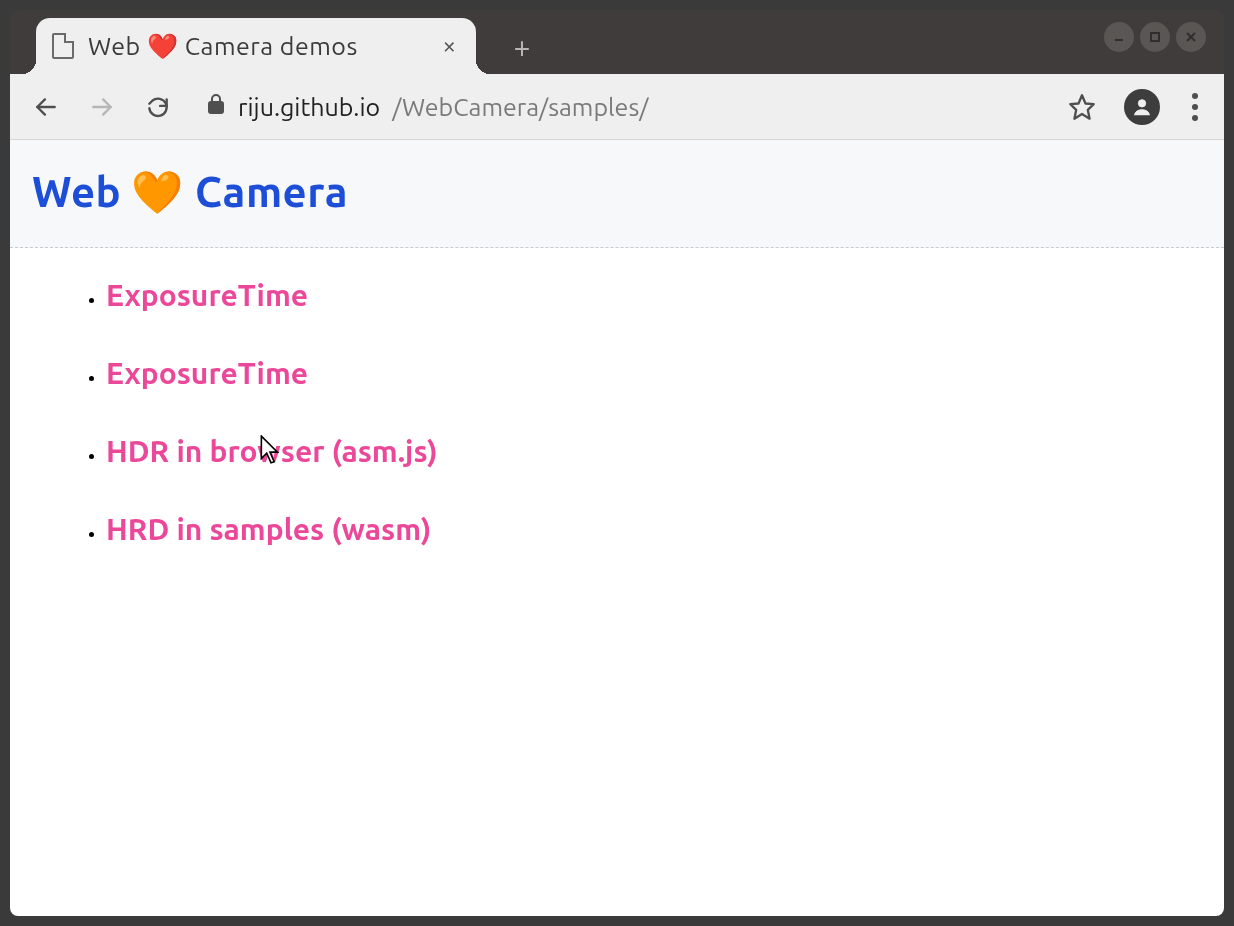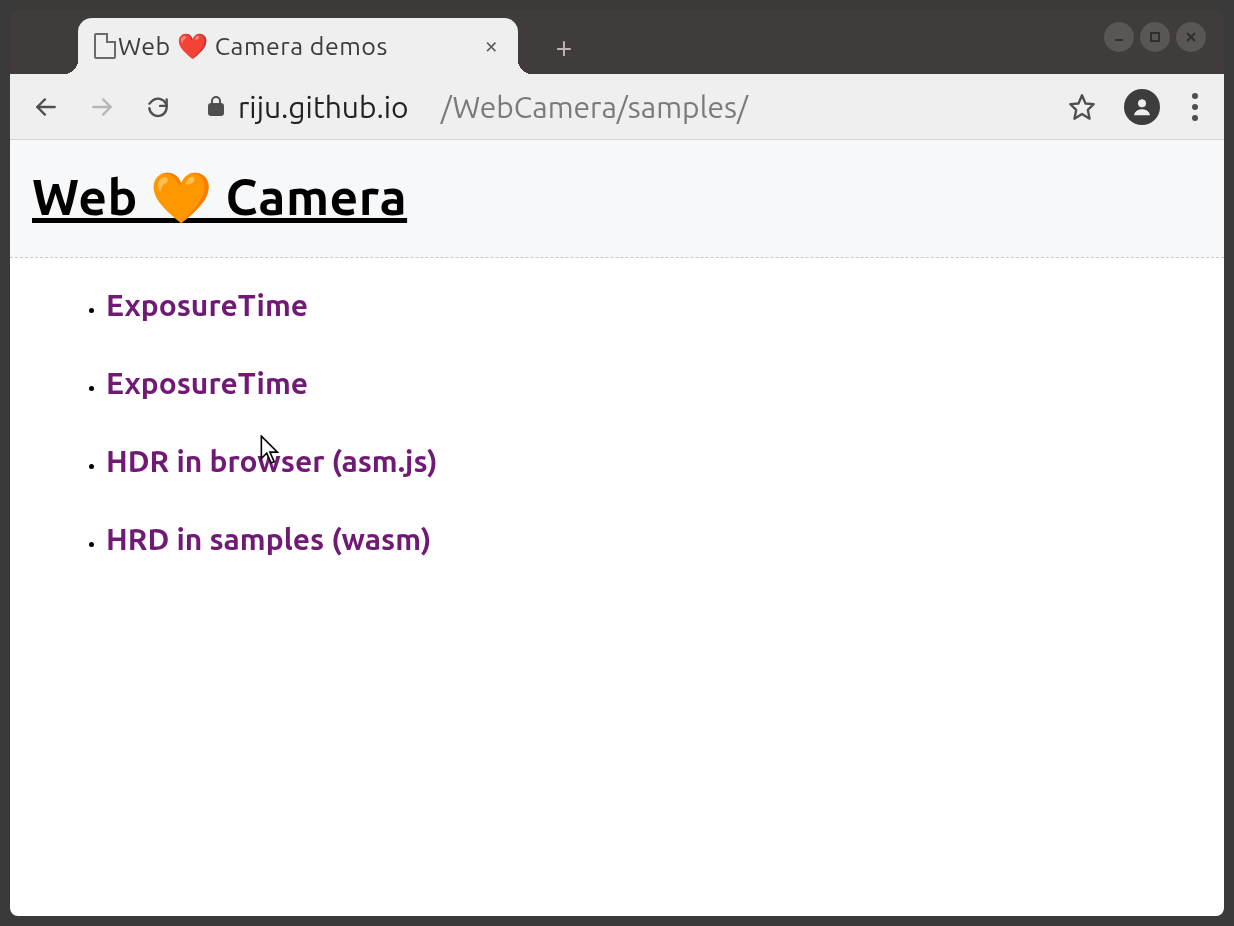--- a/index.html
+++ b/index.html
@@ -28,31 +28,30 @@
       background: #403c3b;
       display: flex;
       align-items: flex-end;
       padding-left: 26px;
       padding-right: 10px;
       position: relative;
     }
     .tab {
       display: flex;
       align-items: center;
-      gap: 2px;
+      gap: 14px;
       height: 56px;
       background: #f0efef;
       border-top-left-radius: 14px;
       border-top-right-radius: 14px;
       padding: 0 20px 0 16px;
       min-width: 440px;
       color: #3b3b3b;
       font-size: 25px;
       position: relative;
-      margin-left: 42px;
     }
     .tab::before, .tab::after{
       content:"";
       position:absolute;
       bottom:0;
       width:14px;height:14px;
       background:#f0efef;
     }
     .tab::before{left:-14px;border-top-left-radius:14px;
        background:
@@ -75,50 +74,50 @@
     
     .toolbar{
       height:66px;background:#f0efef;display:flex;align-items:center;
       padding:0 20px;gap:24px;color:#5a5a5a;
       border-bottom:1px solid #d6d6d6;
     }
     .tbtn{width:32px;height:32px;display:flex;align-items:center;justify-content:center;cursor:pointer;}
     .tbtn.disabled{opacity:.35;cursor:default;}
     .tbtn svg{width:26px;height:26px;stroke:#4f4f4f;stroke-width:2.2;fill:none;stroke-linecap:round;stroke-linejoin:round;}
     .addr{
-      flex:1;display:flex;align-items:center;gap:12px;font-size:30px;
+      flex:1;display:flex;align-items:center;gap:12px;font-size:25px;
       color:#3a3a3a;padding-left:8px;
     }
     .lock{flex:none;}
     .lock svg{width:20px;height:24px;stroke:#4f4f4f;stroke-width:2;fill:none;}
     .url-host{color:#222;}
-    .url-path{color:#7a7a7a;margin-left:20px;}
+    .url-path{color:#7a7a7a;}
     .right-icons{display:flex;align-items:center;gap:26px;margin-left:20px;}
     .right-icons svg{stroke:#4f4f4f;fill:none;}
     .star svg{width:28px;height:28px;stroke-width:2;}
     .profile{width:36px;height:36px;border-radius:50%;background:#3d3d3d;display:flex;align-items:center;justify-content:center;}
     .profile svg{width:22px;height:22px;stroke:#f0efef;fill:#f0efef;}
     .kebab{display:flex;flex-direction:column;gap:5px;padding:6px;}
     .kebab span{width:6px;height:6px;background:#4f4f4f;border-radius:50%;}
 
     
     .page{flex:1;background:#fff;overflow:auto;}
     .page-header{
       background:#f7f8fa;padding:28px 22px 30px 22px;
       border-bottom:1px dashed #c6cbd1;
     }
     .page-header h1{
-      font-size:50px;font-weight:700;color:#000000;letter-spacing:.5px;
-      display:flex;align-items:center;gap:6px;text-decoration:underline;
+      font-size:42px;font-weight:700;color:#1d4ed8;letter-spacing:.5px;
+      display:flex;align-items:center;gap:6px;
     }
     .page-body{padding:30px 30px 30px 72px;}
     .page-body ul{list-style:disc;padding-left:24px;}
     .page-body li{margin-bottom:44px;}
     .page-body a{
-      color:#701a75;font-size:30px;font-weight:700;text-decoration:none;
+      color:#ec4899;font-size:30px;font-weight:700;text-decoration:none;
     }
 
     .cursor{
       position:absolute;top:435px;left:260px;width:22px;height:30px;pointer-events:none;
     }
     .cursor svg{width:100%;height:100%;}
   </style>
 </head>
 <body>
 

